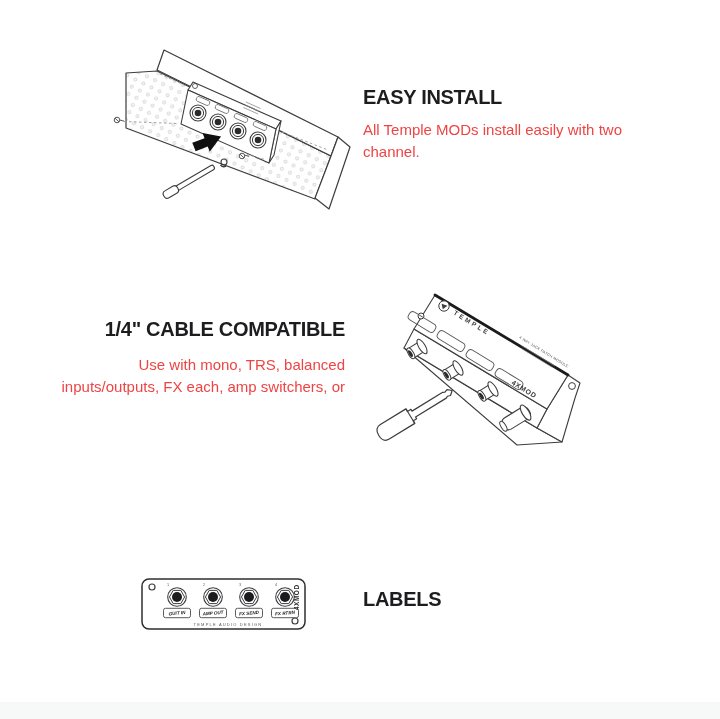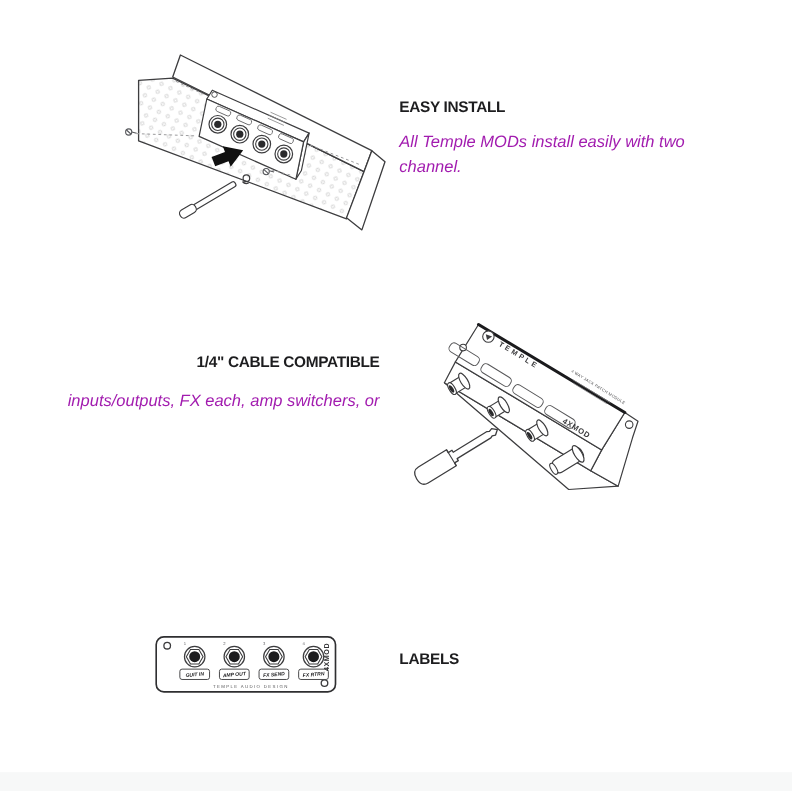--- a/index.html
+++ b/index.html
@@ -4,26 +4,26 @@
 <style>
   * { margin:0; padding:0; box-sizing:border-box; }
   html,body { background:#ffffff; }
   body { font-family:"Liberation Sans", sans-serif; }
   .canvas {
     position:relative; width:720px; height:719px;
     background:#ffffff; overflow:hidden;
   }
   .txt { position:absolute; }
   .feature-heading {
-    font-size:14px; font-weight:700; color:#1d1d1f;
+    font-size:20px; font-weight:700; color:#1d1d1f;
     letter-spacing:-0.3px; line-height:22px; white-space:nowrap;
   }
   .feature-body { margin-top:11px; }
   .feature-body .line {
-    font-size:15px; line-height:22px; color:#a21caf; white-space:nowrap;font-style:italic;
+    font-size:15px; line-height:22px; color:#ef4444; white-space:nowrap;
   }
   .align-right { text-align:right; }
   .illus { position:absolute; }
   svg text { font-family:"Liberation Sans", sans-serif; }
   .bottom-band { position:absolute; left:0; right:0; top:702px; height:17px; background:#f7f8f8; }
 </style>
 </head>
 <body>
 
 <div class="canvas">
@@ -128,20 +128,21 @@
     <div class="feature-heading">EASY INSTALL</div>
     <div class="feature-body">
       <div class="line">All Temple MODs install easily with two</div>
       <div class="line">channel.</div>
     </div>
   </div>
 
   <div class="txt align-right" style="left:25px; top:318px; width:320px;">
     <div class="feature-heading">1/4" CABLE COMPATIBLE</div>
     <div class="feature-body" style="margin-top:14px;">
+      <div class="line">Use with mono, TRS, balanced</div>
       <div class="line">inputs/outputs, FX each, amp switchers, or</div>
     </div>
   </div>
 
   <svg class="illus" style="left:372px; top:282px;" width="335" height="183" viewBox="0 0 335 183">
 
     <g fill="#ffffff" stroke="#3d3d3f" stroke-width="1.1" stroke-linejoin="round">
       <path d="M32,66 L145,163 L190,160 L165,146 Z"></path>
       <path d="M196,93 L208,101 L203,116 L190,160 L165,146 L175,127 Z"></path>
       <path d="M42,47 L175,127 L165,146 L32,66 Z"></path>

